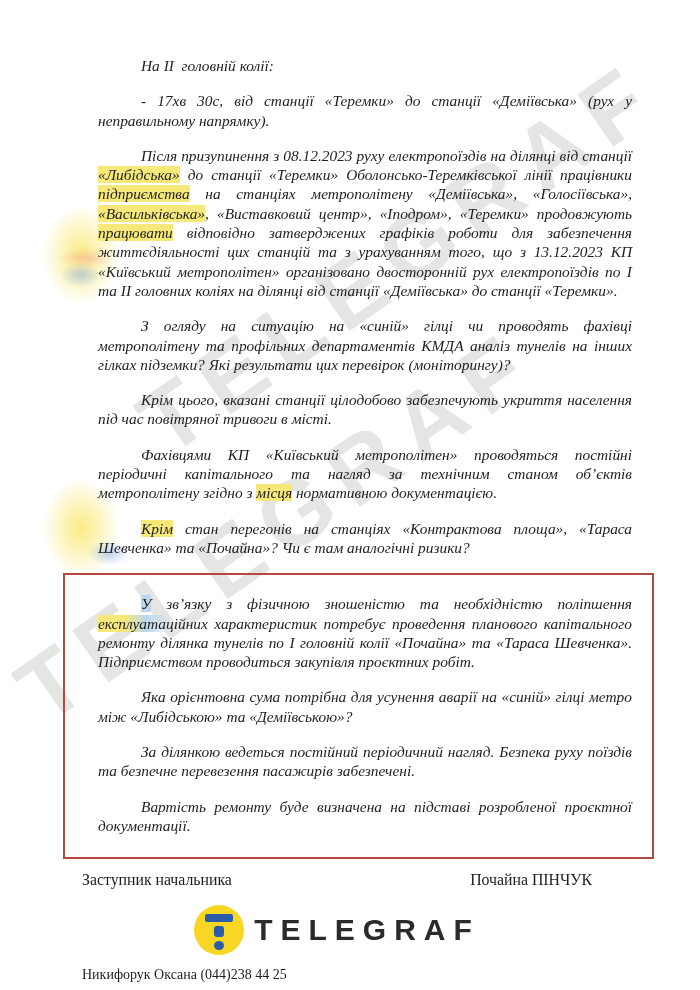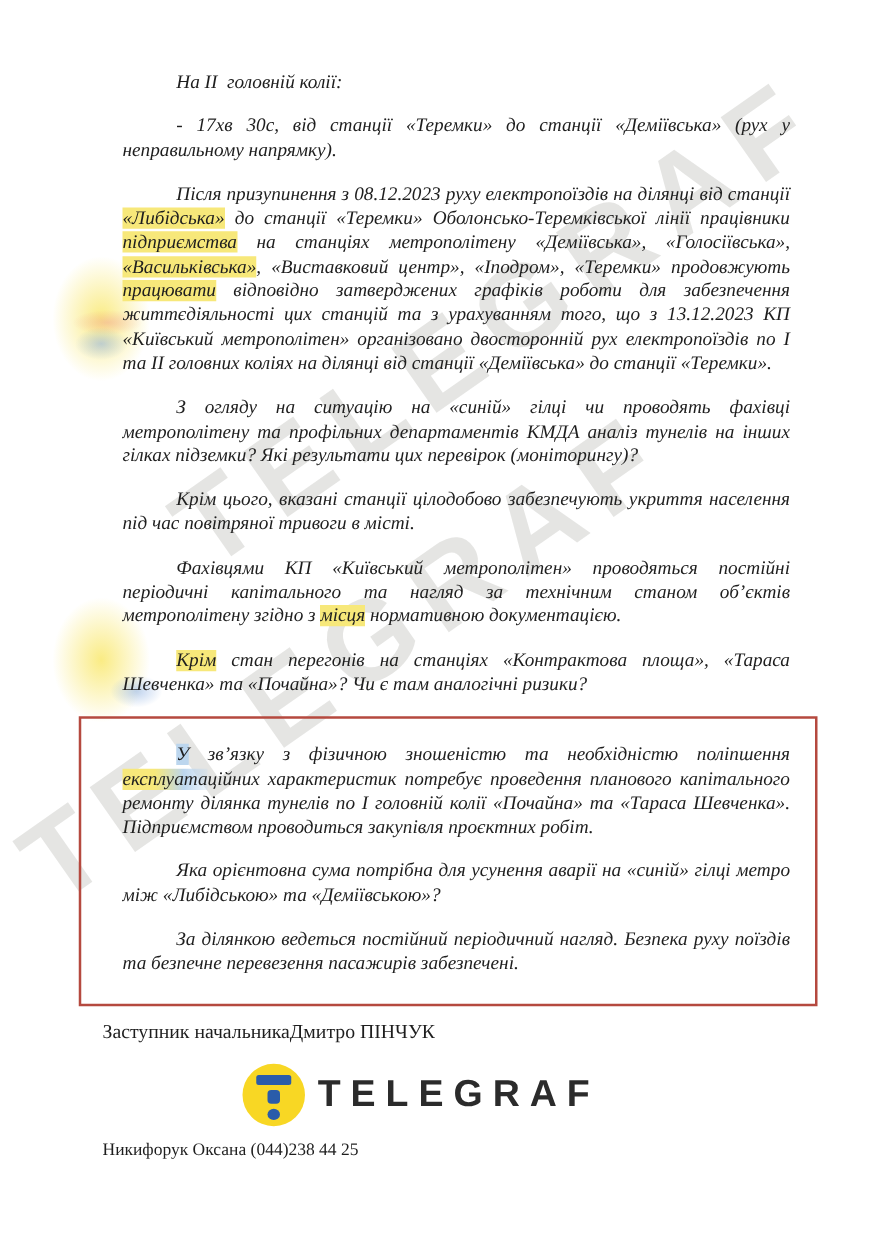--- a/index.html
+++ b/index.html
@@ -47,21 +47,21 @@
   .hlb{background:var(--hl-blue);}
   .hlmix{background:linear-gradient(90deg, var(--hl-yellow) 0%, var(--hl-yellow) 38%, var(--hl-blue) 72%, rgba(188,214,238,0.25) 100%);}
   .redbox{
     border:2px solid var(--box-border);
     margin-left:-19px;margin-right:-6px;
     padding:3px 4px 6px 17px;
     margin-top:2px;
   }
   
   .sig-row{
-    display:flex;align-items:baseline;
+    display:flex;justify-content:space-between;align-items:baseline;
     margin-top:12px;padding-right:56px;font-size:15.8px;
   }
   
   .logo-row{
     display:flex;align-items:center;justify-content:center;
     margin-top:16px;transform:translateX(-28px);
   }
   .logo-circle{width:50px;height:50px;border-radius:50%;background:var(--logo-yellow);position:relative;flex:0 0 auto;}
   .logo-circle .bar{position:absolute;left:11px;top:9px;width:28px;height:8px;background:var(--logo-blue);border-radius:2px;}
   .logo-circle .stem{position:absolute;left:20px;top:21px;width:10px;height:11px;background:var(--logo-blue);border-radius:3px;}
@@ -94,26 +94,27 @@
       <p class="para"><span>Крім цього, вказані станції цілодобово забезпечують укриття населення під час повітряної тривоги в місті.</span></p>
       <p class="para"><span>Фахівцями КП «Київський метрополітен» проводяться постійні періодичні капітального та нагляд за технічним станом об’єктів метрополітену згідно з </span><span class="hl">місця</span><span> нормативною документацією.</span></p>
       <p class="para it"><span class="hl">Крім</span><span> стан перегонів на станціях «Контрактова площа», «Тараса Шевченка» та «Почайна»? Чи є там аналогічні ризики?</span></p>
     </div>
 
   <div class="redbox">
     <div id="boxParas">
         <p class="para"><span class="hlb">У</span><span> зв’язку з фізичною зношеністю та необхідністю поліпшення </span><span class="hlmix">експлуата</span><span>ційних характеристик потребує проведення планового капітального ремонту ділянка тунелів по І головній колії «Почайна» та «Тараса Шевченка». Підприємством проводиться закупівля проєктних робіт.</span></p>
         <p class="para it"><span>Яка орієнтовна сума потрібна для усунення аварії на «синій» гілці метро між «Либідською» та «Деміївською»?</span></p>
         <p class="para"><span>За ділянкою ведеться постійний періодичний нагляд. Безпека руху поїздів та безпечне перевезення пасажирів забезпечені.</span></p>
+        <p class="para"><span>Вартість ремонту буде визначена на підставі розробленої проєктної документації.</span></p>
       </div>
   </div>
 
   <div class="sig-row">
     <span>Заступник начальника</span>
-    <span>Дмитро ПІНЧУК</span>
+    <span>Почайна ПІНЧУК</span>
   </div>
 
   <div class="logo-row">
     <span class="logo-circle">
       <span class="bar"></span>
       <span class="stem"></span>
       <span class="dot"></span>
     </span>
     <span class="logo-word">TELEGRAF</span>
   </div>

